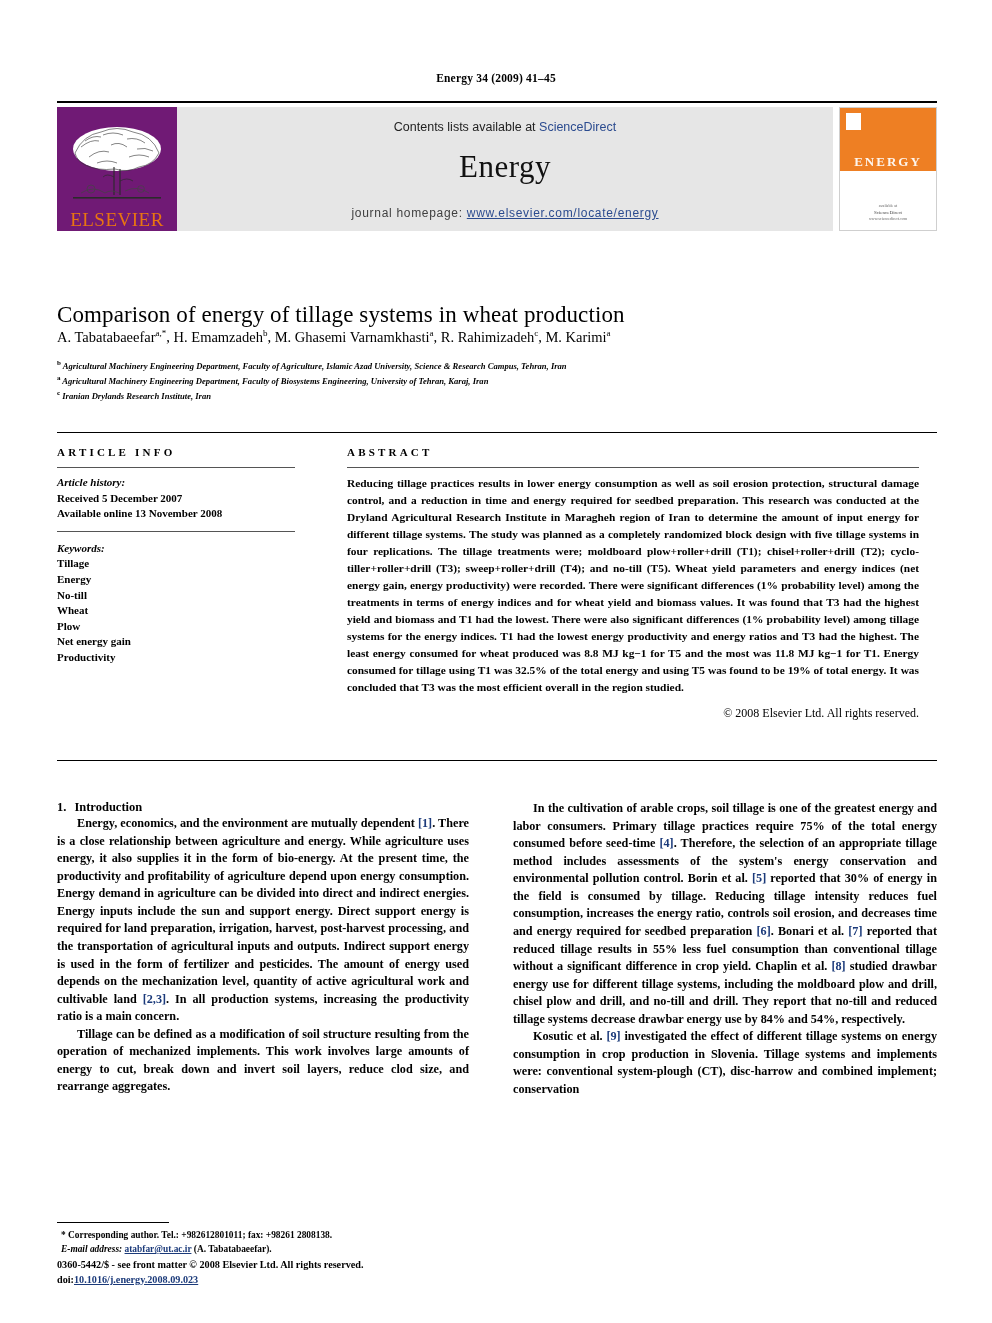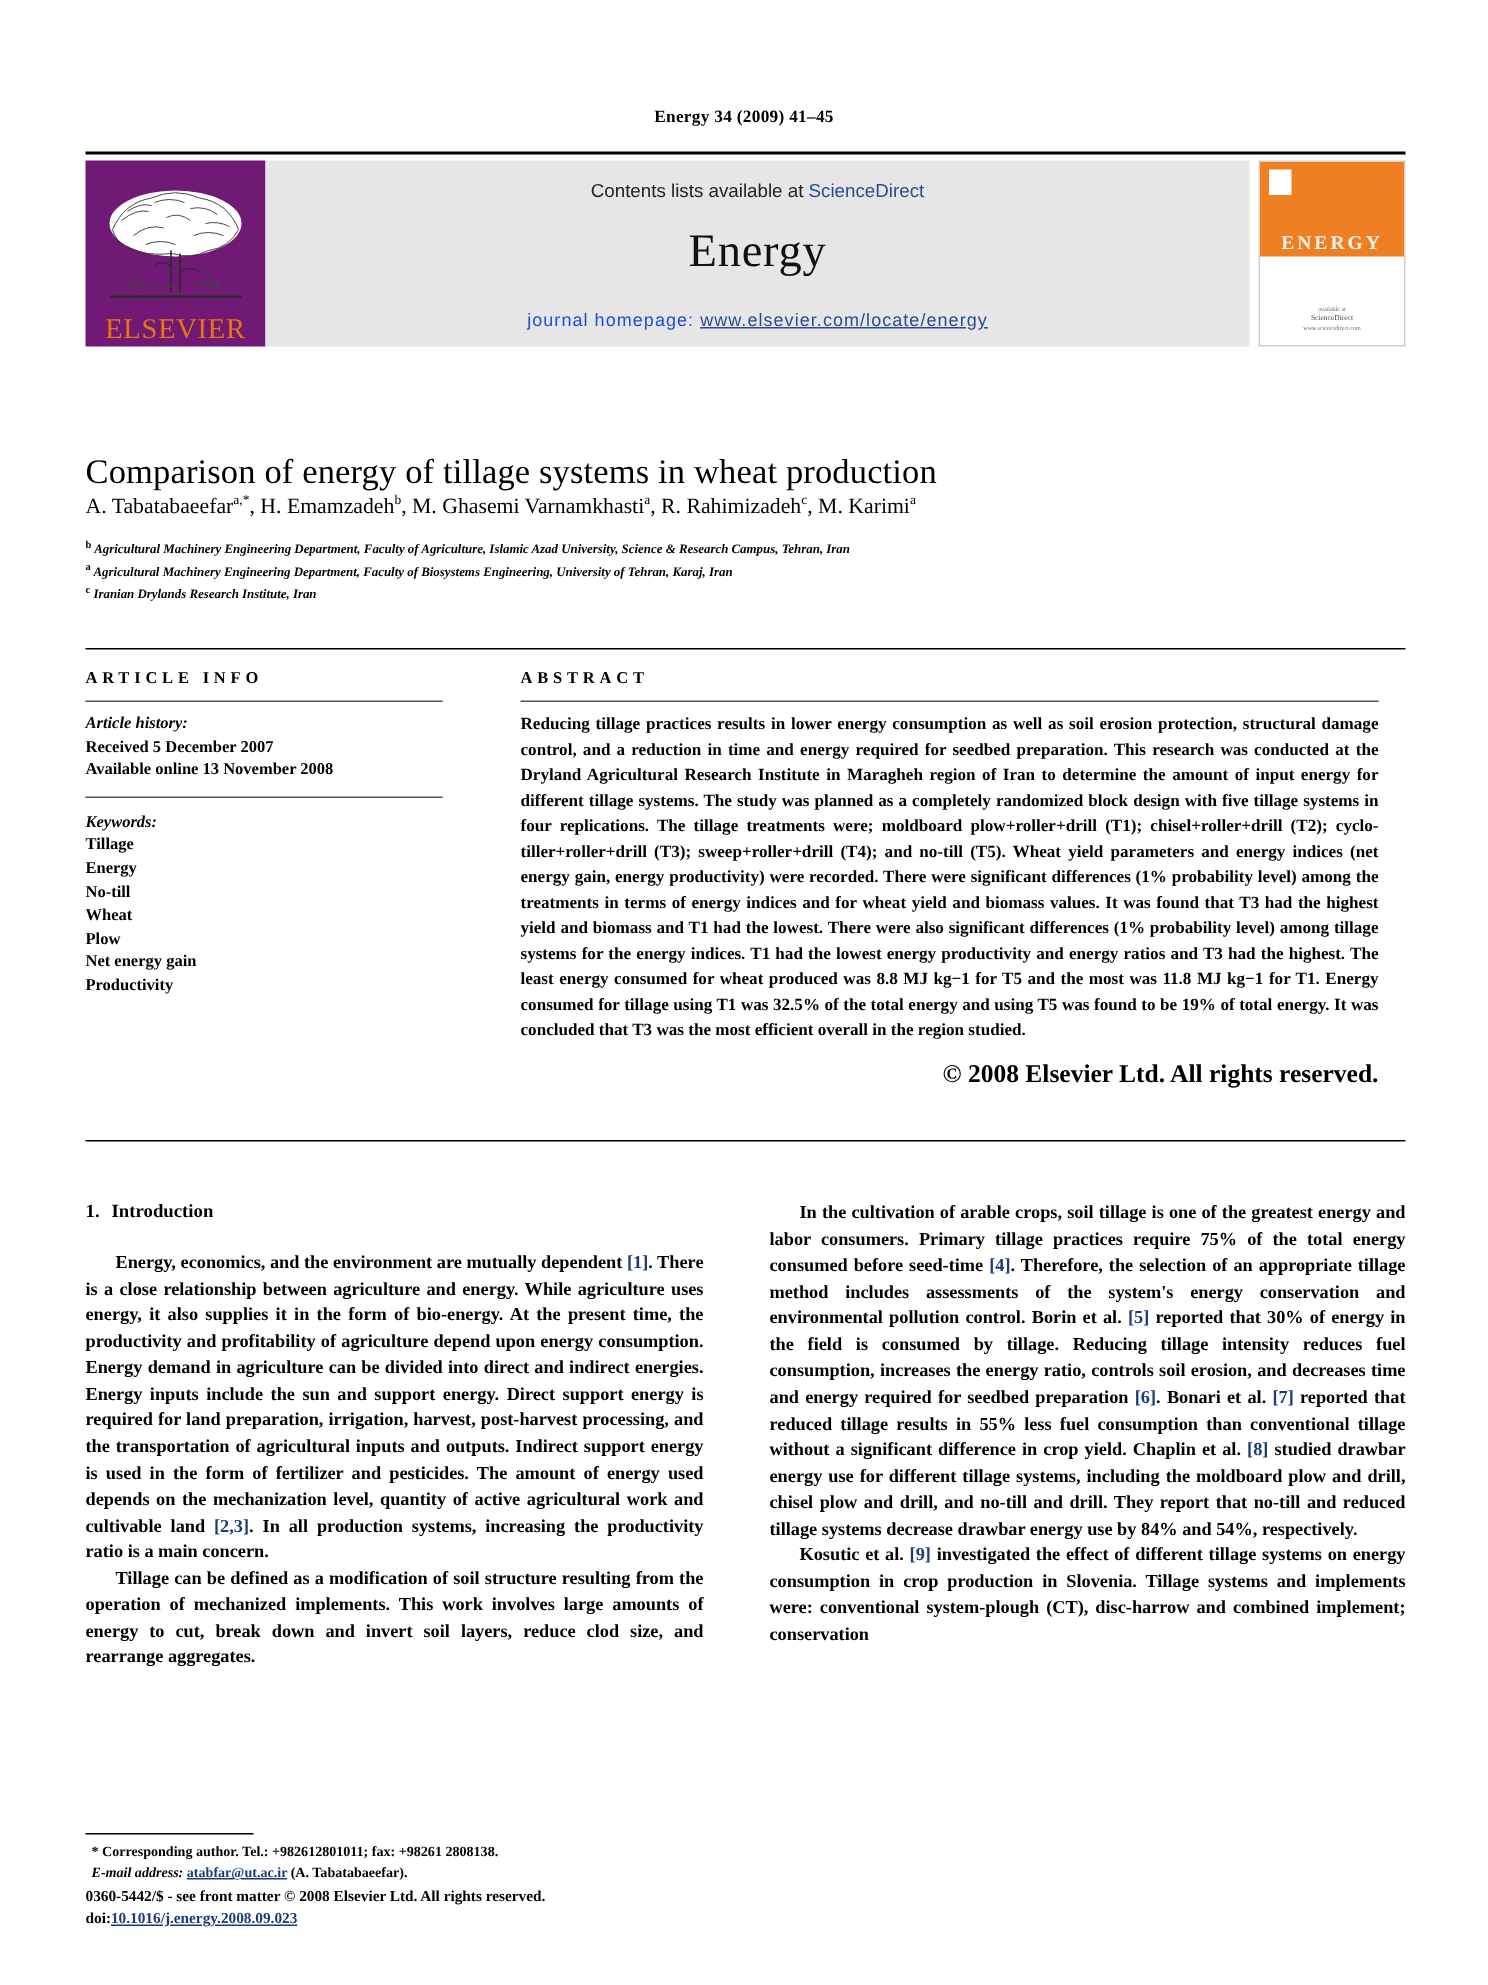--- a/index.html
+++ b/index.html
@@ -100,21 +100,21 @@
   }
   .homepage-line {
     position: absolute;
     bottom: 11px; left: 0; right: 0;
     text-align: center;
     font-family: "Liberation Sans", sans-serif;
     font-size: 12px;
     letter-spacing: 0.7px;
     color: #333;
   }
-  .homepage-line .lbl { color: #1d4ed8; }
+  .homepage-line .lbl { color: #404040; }
   .homepage-line .url { color: #2b4b8f; }
 
   .cover-thumb {
     flex: 0 0 98px;
     width: 98px;
     background: #fff;
     border: 1px solid #cfcfcf;
     box-sizing: border-box;
     position: relative;
     margin-left: 6px;
@@ -250,39 +250,38 @@
   }
   .abs-body {
     font-size: 11.4px;
     line-height: 1.49;
     text-align: justify;
     font-weight: bold;
   }
   .abs-copy {
     margin-top: 10px;
     text-align: right;
-    font-size: 17px;
-    font-weight: bold;
+    font-size: 12px;
+    font-weight: normal;
   }
 
   
   .col-left {
     position: absolute;
     left: 57px; top: 800px;
     width: 412px;
   }
   .col-right {
     position: absolute;
     left: 513px; top: 800px;
     width: 424px;
   }
   .sec-head {
     font-size: 12.5px;
     font-weight: bold;
-    margin-bottom: 18px;
   }
   .sec-head .num { margin-right: 8px; }
   p.body {
     margin: 0;
     font-size: 12.2px;
     line-height: 1.44;
     text-align: justify;
     font-weight: bold;
     text-indent: 20px;
   }

